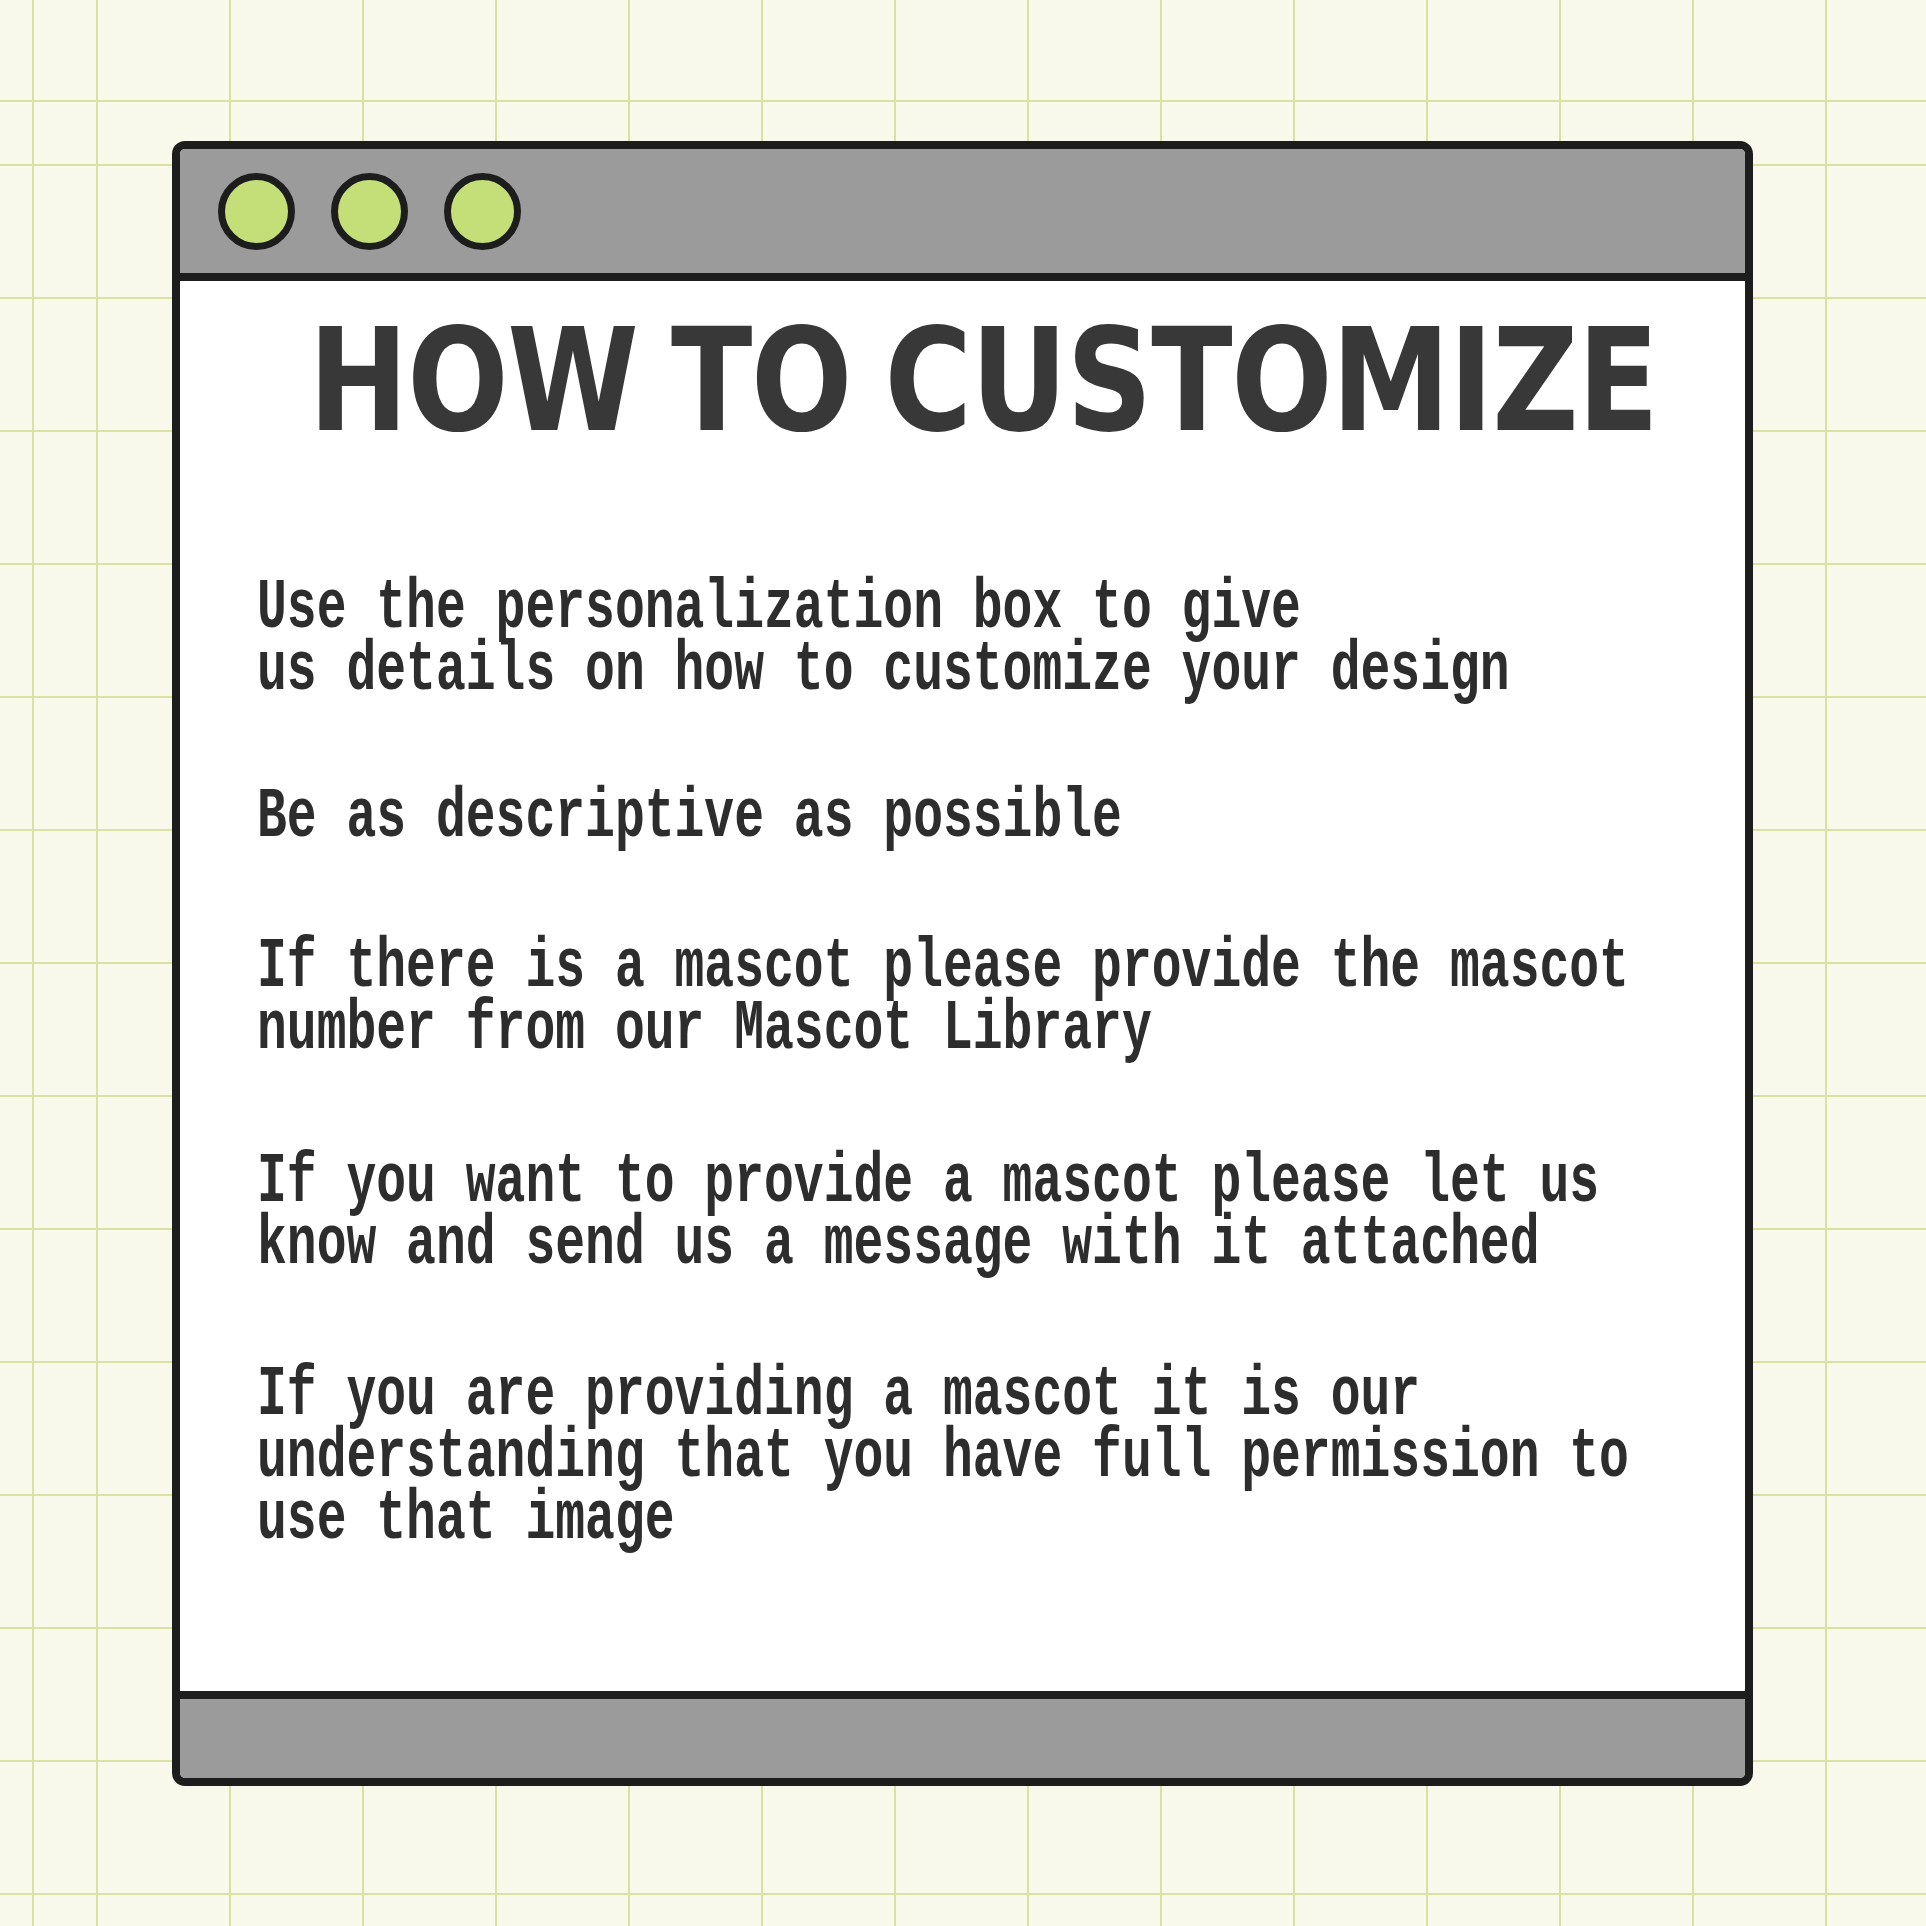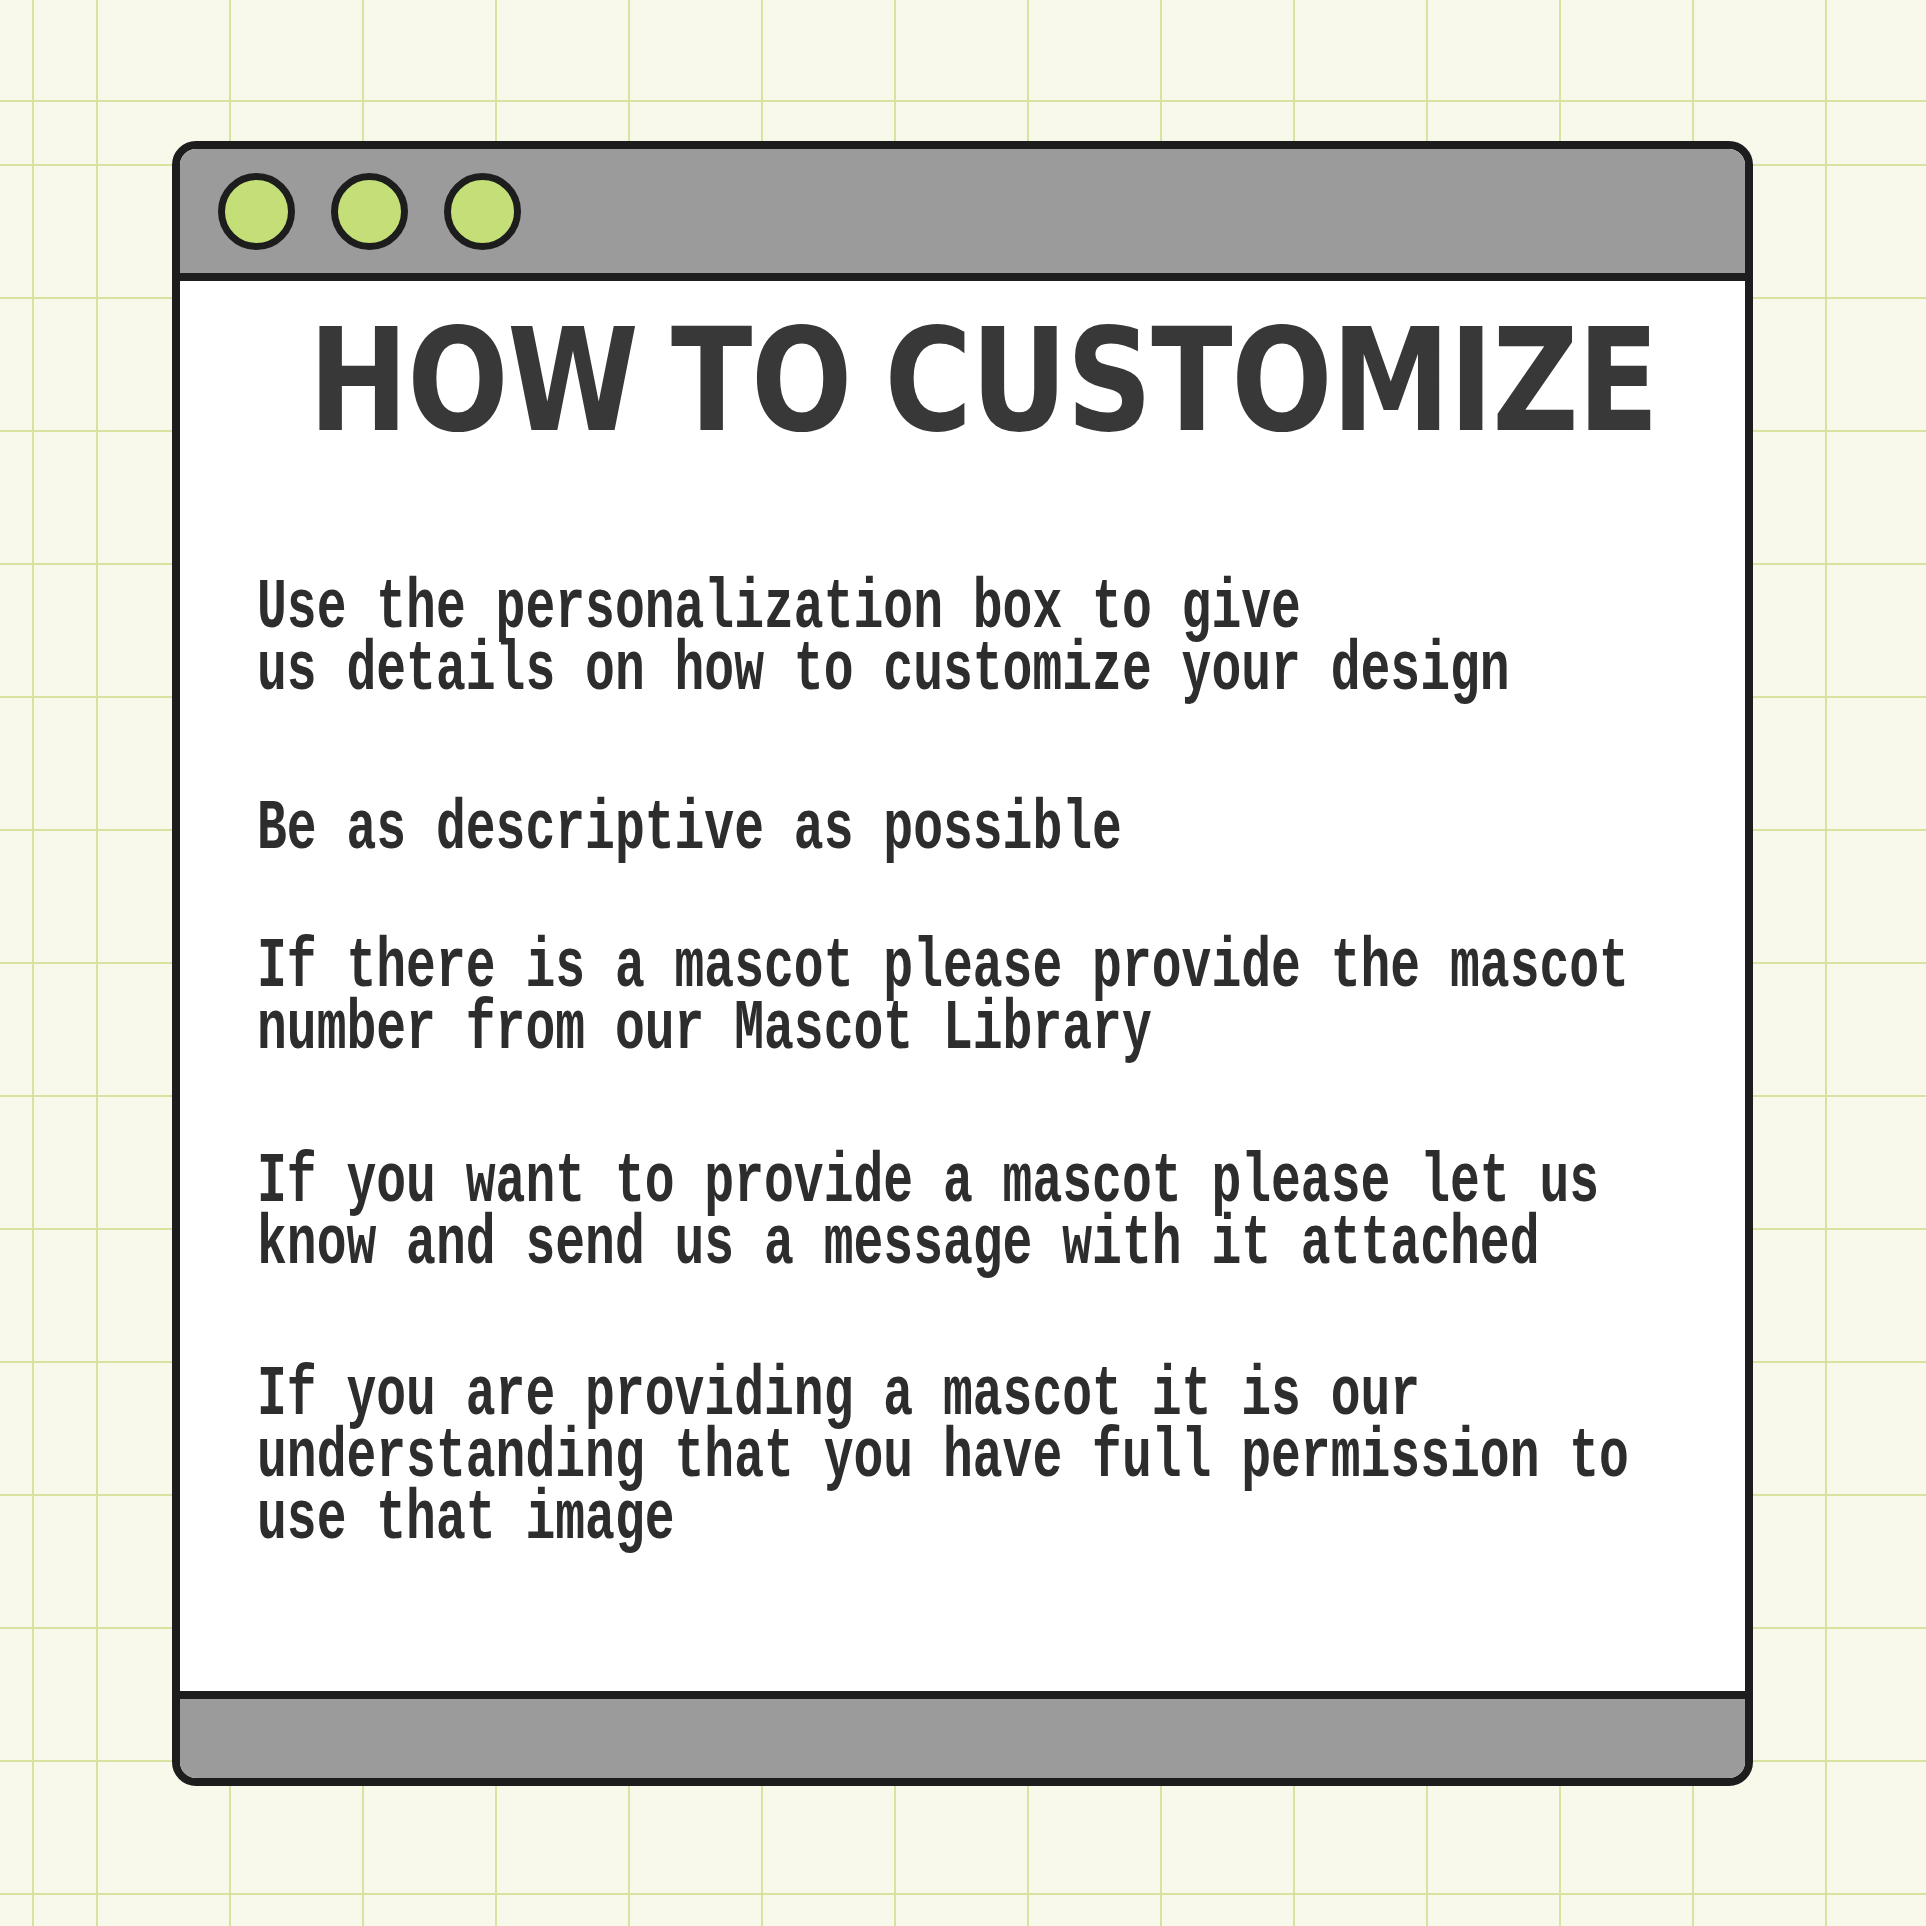--- a/index.html
+++ b/index.html
@@ -16,21 +16,21 @@
   }
 
   .window {
     position: absolute;
     left: 172px;
     top: 141px;
     width: 1581px;
     height: 1645px;
     background: #ffffff;
     border: 8.3px solid #1d1d1d;
-    border-radius: 24px;
+    border-radius: 13px;
     overflow: hidden;
     display: flex;
     flex-direction: column;
   }
 
   .titlebar {
     height: 132px;              
     flex: 0 0 auto;
     background: #9b9b9b;
     border-bottom: 8.3px solid #1d1d1d;
@@ -86,21 +86,21 @@
   }
   .para .squeeze-body {
     display: inline-block;
     width: max-content;
     white-space: pre-line;
     transform: scaleX(0.71);
     transform-origin: left top;
   }
 
   .p1 { top: 297px; }
-  .p2 { top: 518px; text-align: right; }
+  .p2 { top: 506px; text-align: right; }
   .p3 { top: 656px; }
   .p4 { top: 871px; }
   .p5 { top: 1084px; }
 
   .footerbar {
     height: 87px;              
     flex: 0 0 auto;
     background: #9b9b9b;
     border-top: 8.3px solid #1d1d1d;
   }

